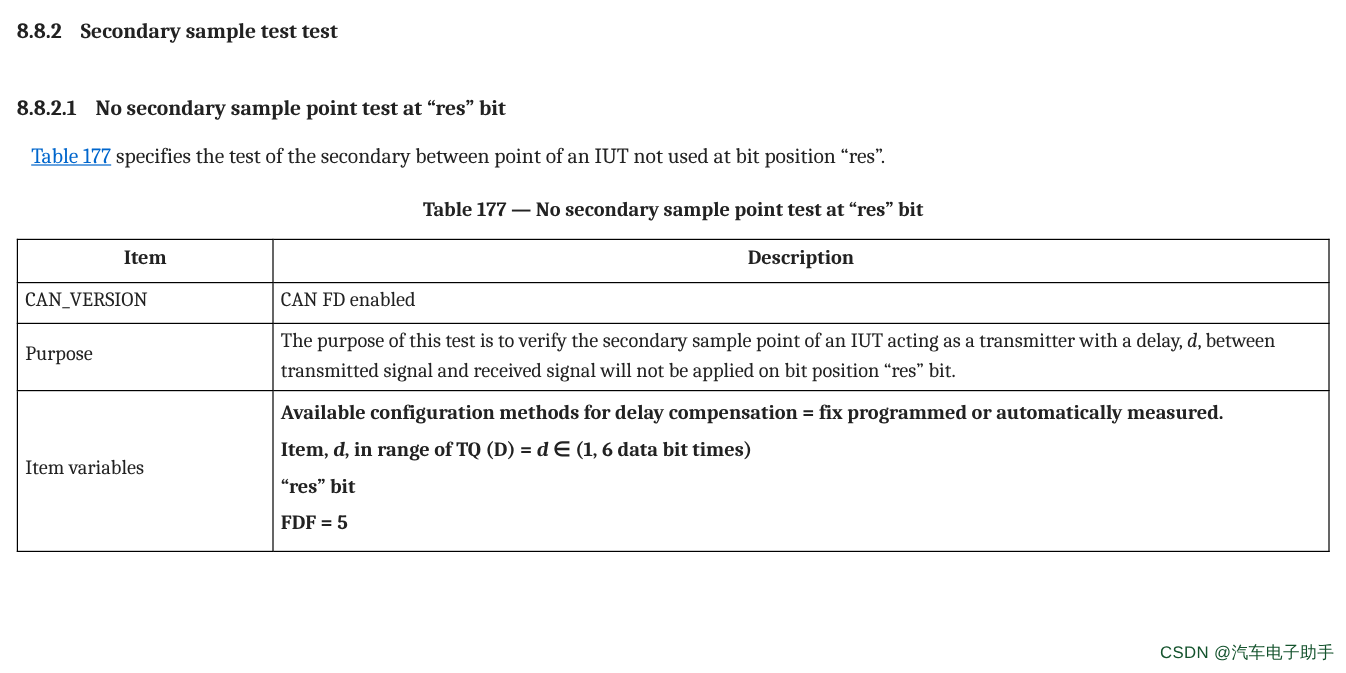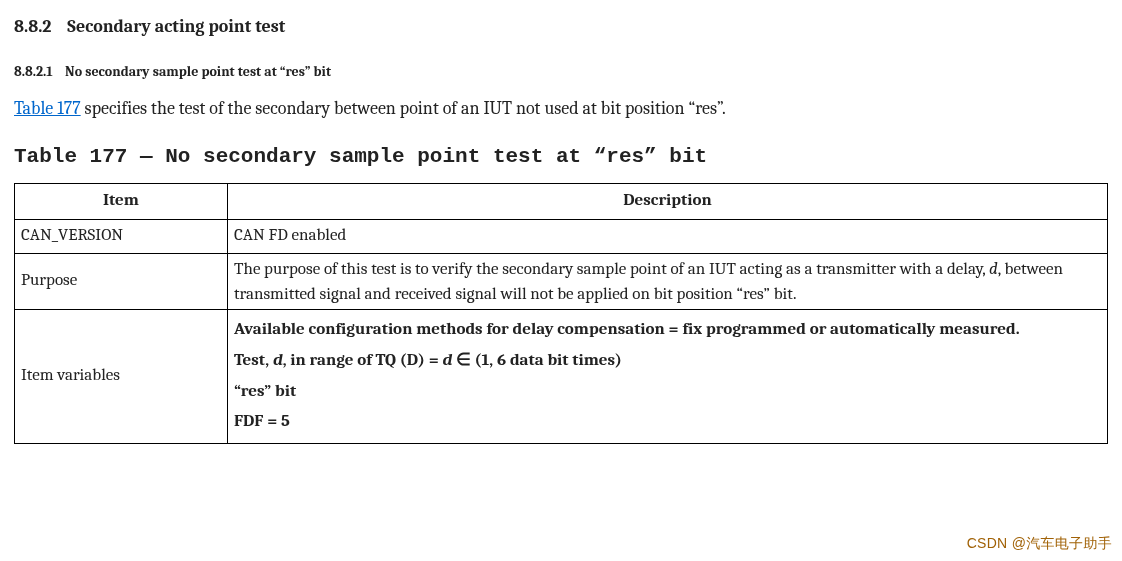--- a/index.html
+++ b/index.html
@@ -12,39 +12,39 @@
       line-height: 1.45;
     }
     .heading-2 {
       font-weight: bold;
       font-size: 18px;
       margin-top: 4px;
       margin-bottom: 22px;
     }
     .heading-3 {
       font-weight: bold;
-      font-size: 14px;
-      margin-top: 22px;
+      font-size: 18px;
+      margin-top: 38px;
       margin-bottom: 14px;
     }
     .para {
       font-size: 18px;
       margin-bottom: 18px;
     }
     a.tbl-link {
       color: #0066cc;
       text-decoration: underline;
+      margin-left: 12px;
     }
     .table-caption {
       font-weight: bold;
-      text-align: left;
-      font-size: 21px;
+      text-align: center;
+      font-size: 17px;
       margin-bottom: 10px;
       margin-top: 20px;
-      font-family: Liberation Mono, monospace;
     }
     table.spec {
       border-collapse: collapse;
       width: 100%;
       font-size: 17px;
     }
     table.spec th, table.spec td {
       border: 1.5px solid #000;
       padding: 3px 6px;
       text-align: left;
@@ -62,34 +62,34 @@
       padding-bottom: 6px !important;
     }
     .desc-block p {
       margin: 4px 0 6px 0;
       font-weight: bold;
     }
     .watermark {
       position: fixed;
       right: 10px;
       bottom: 8px;
-      color: #a16207;
+      color: #14532d;
       font-family: Arial, sans-serif;
       font-size: 14px;
       letter-spacing: 0.3px;
       pointer-events: none;
     }
     .ital { font-style: italic; }
   </style>
 </head>
 <body>
 
 <div class="heading-2">
   <span>8.8.2</span>&nbsp;&nbsp;&nbsp;
-  <span>Secondary acting point test</span>
+  <span>Secondary sample test test</span>
 </div>
 
 <div class="heading-3">
   <span>8.8.2.1</span>&nbsp;&nbsp;&nbsp;
   <span>No secondary sample point test at “res” bit</span>
 </div>
 
 <div class="para">
   <a href="#" class="tbl-link">Table 177</a><span> specifies the test of the secondary between point of an IUT not used at bit position “res”.</span>
 </div>
@@ -112,21 +112,21 @@
       <td class="col-item">Purpose</td>
       <td>
         <span>The purpose of this test is to verify the secondary sample point of an IUT acting as a transmitter with a delay, </span><span class="ital">d</span><span>, between transmitted signal and received signal will not be applied on bit position “res” bit.</span>
       </td>
     </tr>
     <tr>
       <td class="col-item">Item variables</td>
       <td class="desc-block">
         <p>Available configuration methods for delay compensation = fix programmed or automatically measured.</p>
         <p>
-          <span>Test, </span><span class="ital">d</span><span>, in range of TQ (D) = </span><span class="ital">d</span><span> ∈ (1, 6 data bit times)</span>
+          <span>Item, </span><span class="ital">d</span><span>, in range of TQ (D) = </span><span class="ital">d</span><span> ∈ (1, 6 data bit times)</span>
         </p>
         <p>“res” bit</p>
         <p>FDF = 5</p>
       </td>
     </tr>
   </tbody>
 </table>
 
 <div class="watermark">CSDN @汽车电子助手</div>
 

